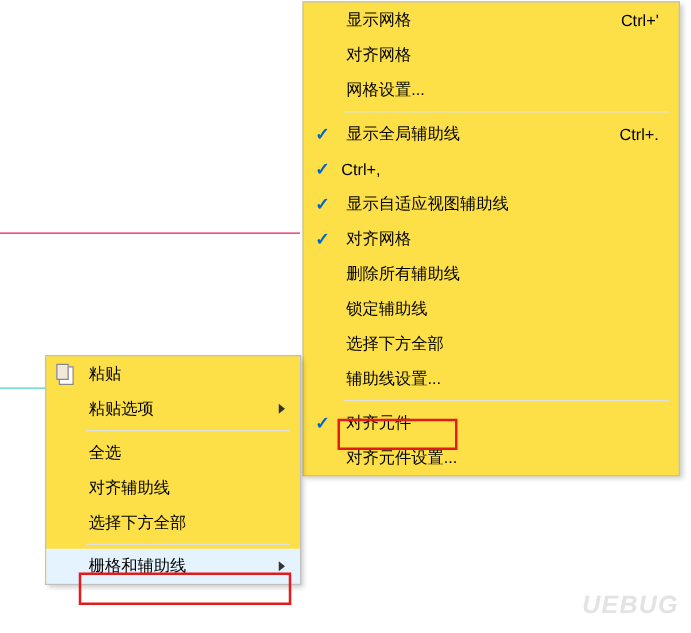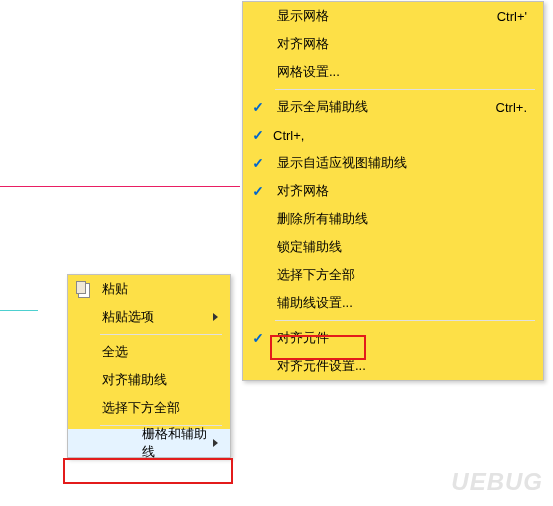--- a/index.html
+++ b/index.html
@@ -38,24 +38,23 @@
       box-shadow: 2px 2px 4px rgba(0,0,0,0.2);
     }
     
     .submenu {
       top: 1px;
       left: 242px;
       width: 302px;
     }
     
     .context-menu {
-      top: 274px;
+      top: 284px;
       left: 36px;
-      width: 164px;
-      margin-left: 31px;
+      width: 205px;
     }
     
     .menu-item {
       display: flex;
       align-items: center;
       height: 28px;
       padding: 0 8px 0 0;
       cursor: default;
       position: relative;
     }
@@ -122,21 +121,20 @@
     
     .highlight-grid {
       top: 458px;
       left: 63px;
       width: 170px;
       height: 26px;
     }
     
     .highlighted {
       background: #e5f3ff;
-      padding-left: 40px;
     }
     
     .paste-icon {
       width: 14px;
       height: 16px;
       position: relative;
     }
     
     .paste-icon::before {
       content: '';
@@ -157,21 +155,21 @@
       border: 1px solid #888;
       background: #f0e8d8;
       top: 0;
       left: 0;
     }
     
     .watermark {
       position: absolute;
       bottom: 10px;
       right: 10px;
-      font-size: 24px;
+      font-size: 20px;
       font-weight: bold;
       color: rgba(200,200,200,0.5);
       font-style: italic;
       letter-spacing: 1px;
     }
   </style>
 </head>
 <body>
 
 <div class="guide-line"></div>

